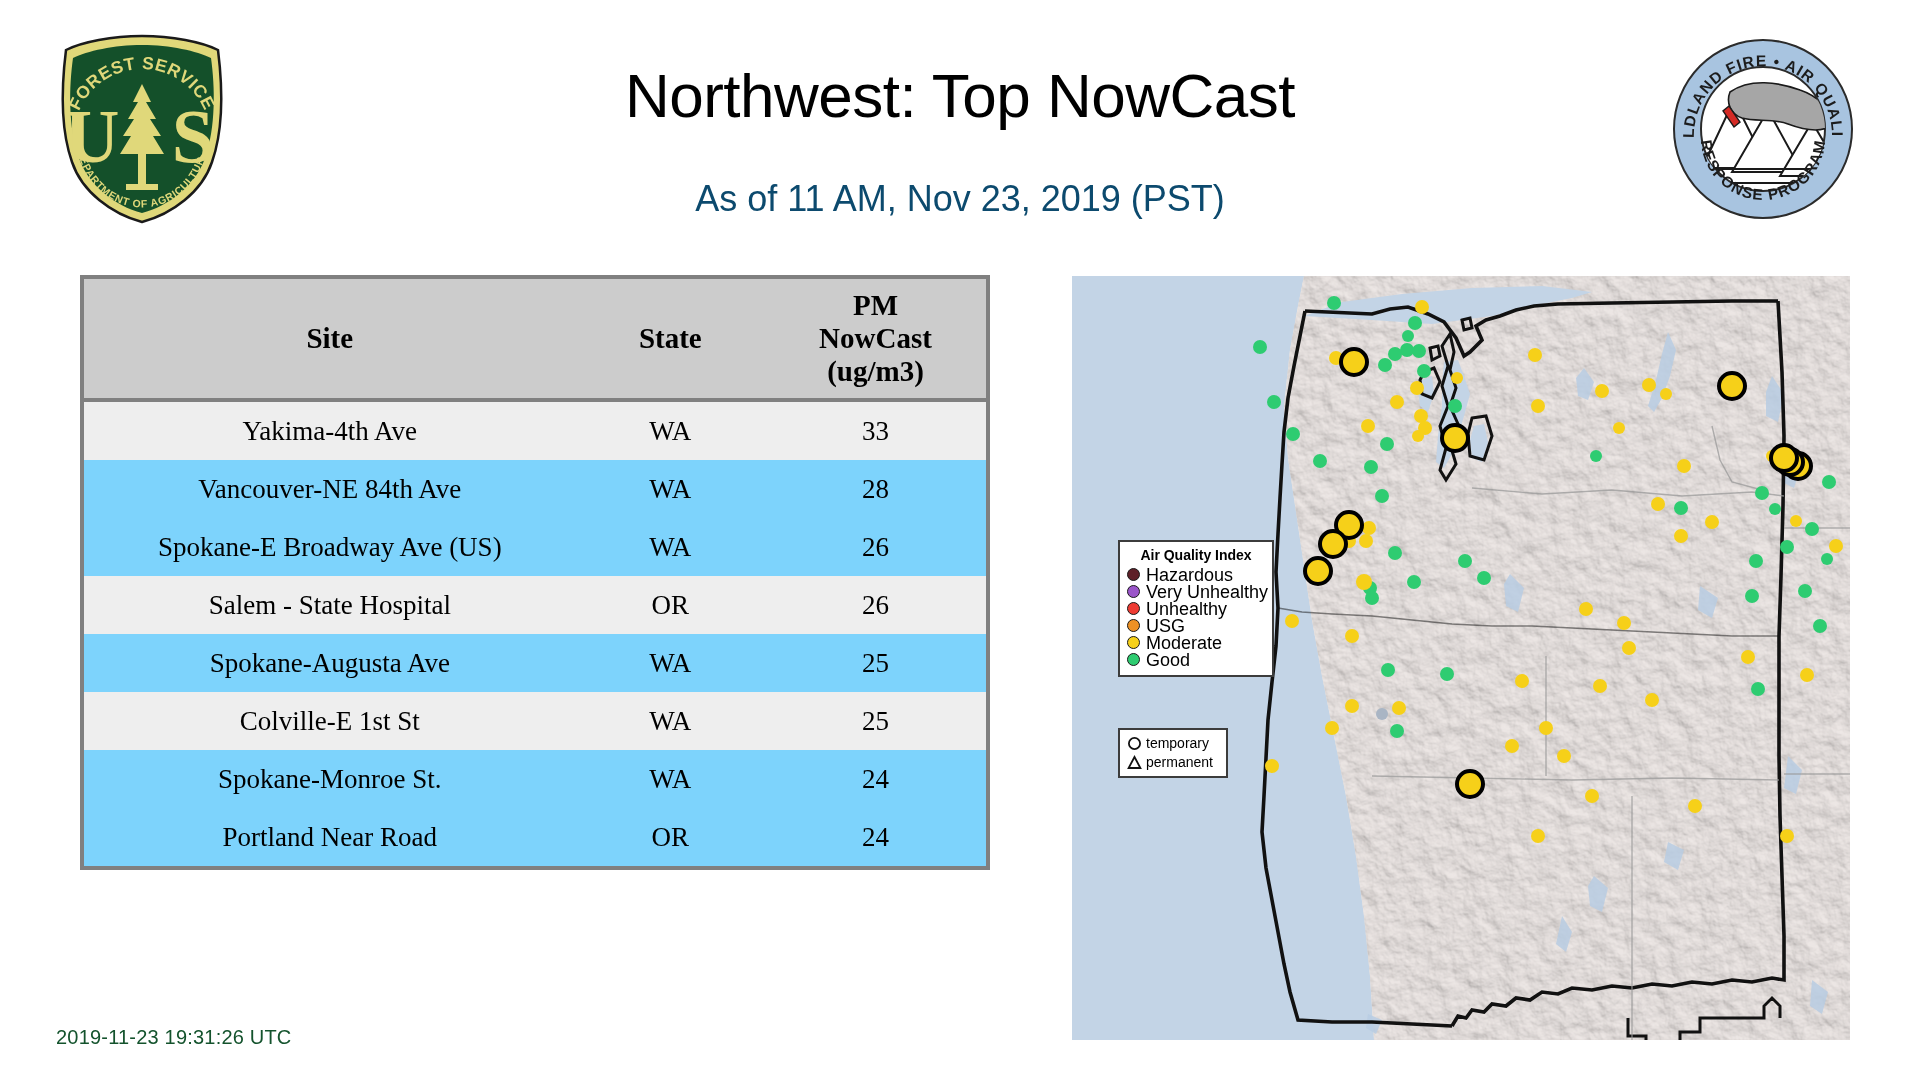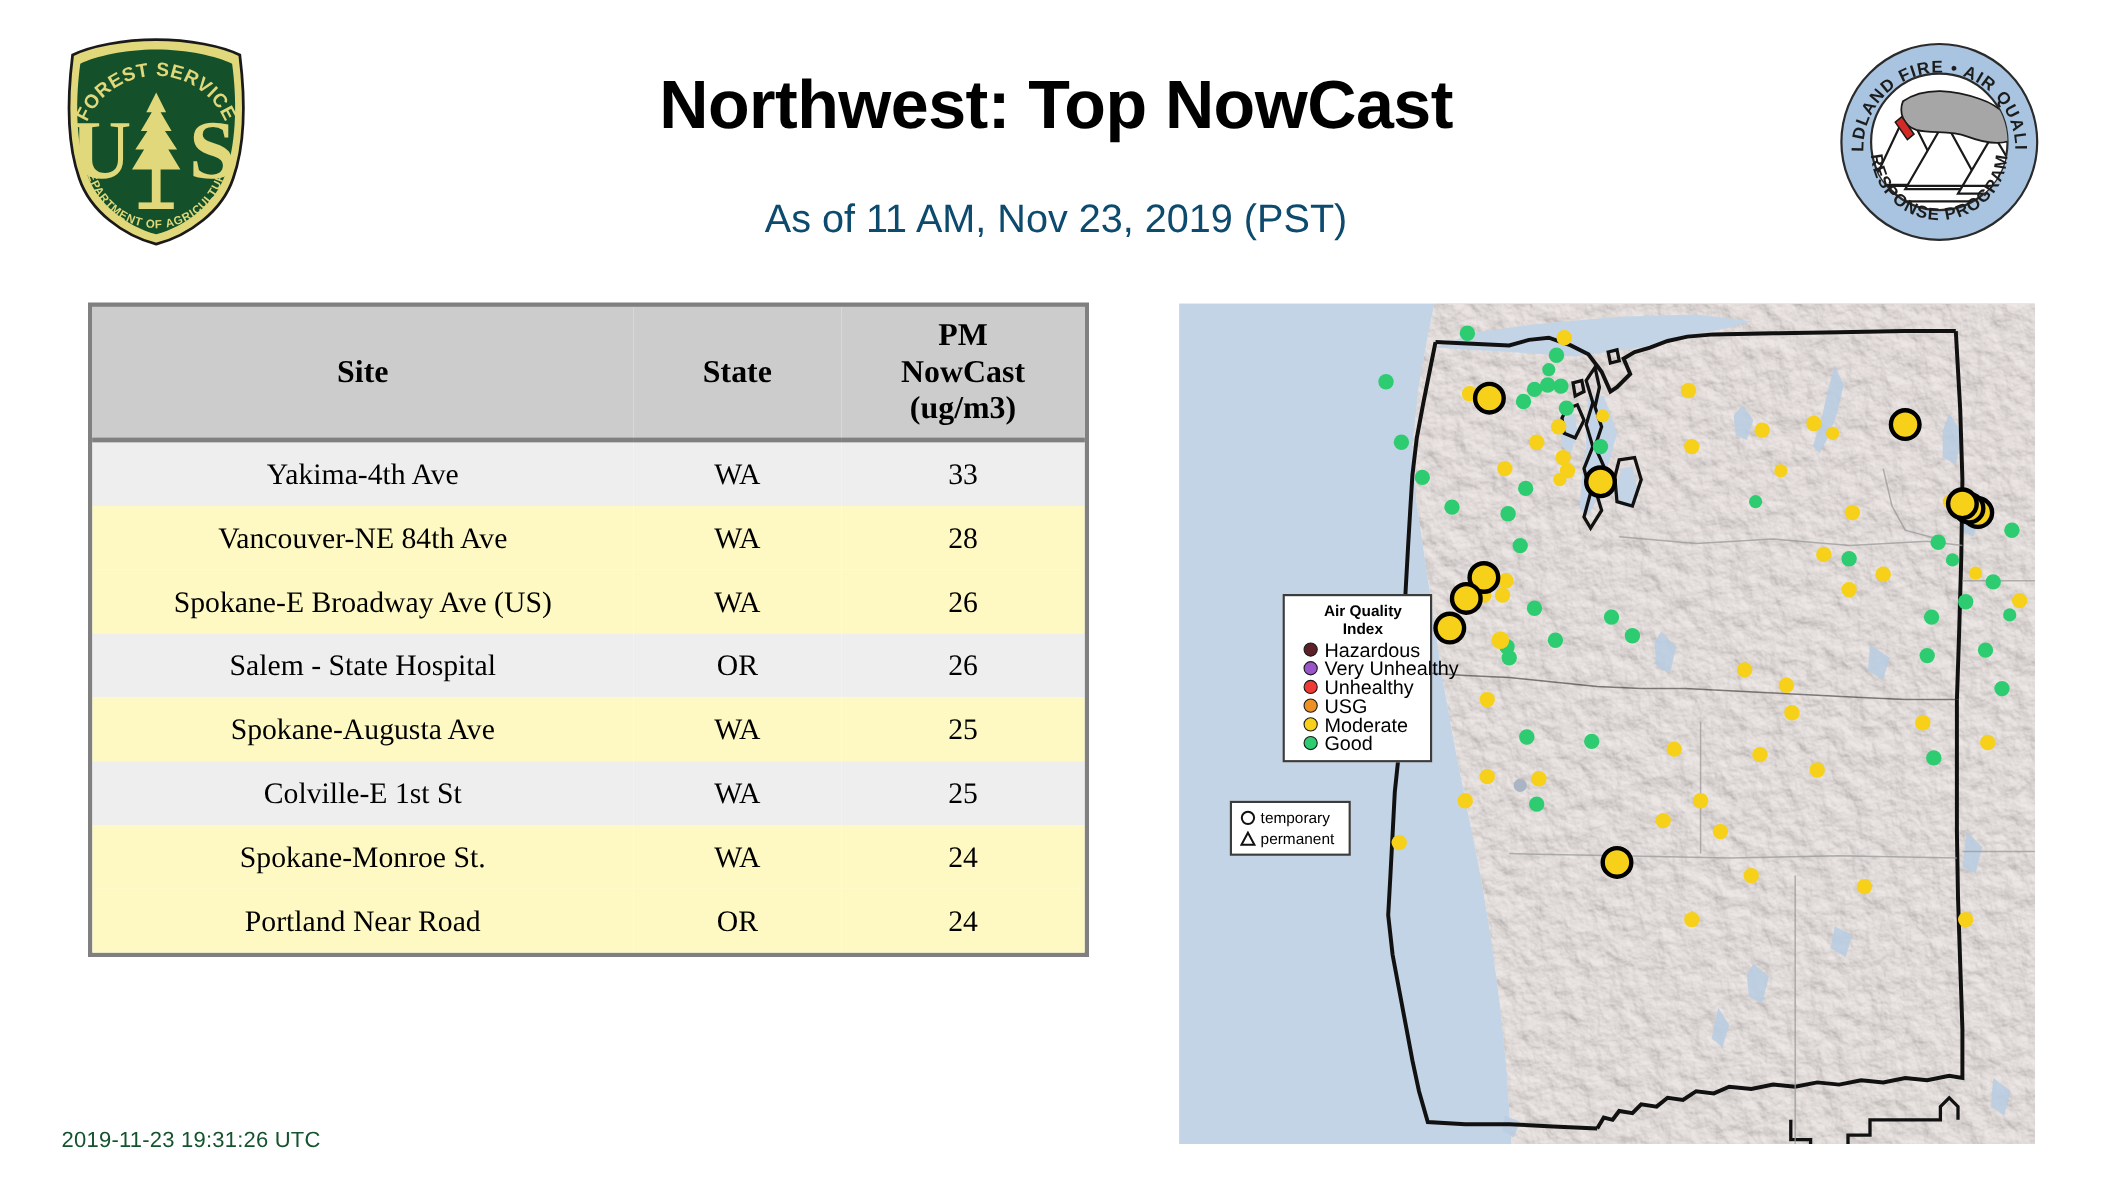--- a/index.html
+++ b/index.html
@@ -9,21 +9,21 @@
     overflow:hidden;position:relative;
   }
 
   
   #usfs-logo{position:absolute;left:52px;top:32px;width:180px;height:192px;}
   #wfaqrp-logo{position:absolute;left:1672px;top:38px;width:182px;height:182px;}
 
   
   #page-title{
     position:absolute;left:0;top:60px;width:1920px;text-align:center;
-    font-size:62px;font-weight:700;color:#000;letter-spacing:-0.5px;
+    font-size:62px;font-weight:400;color:#000;letter-spacing:-0.5px;
     font-family:"Liberation Sans", sans-serif;
   }
   #page-subtitle{
     position:absolute;left:0;top:178px;width:1920px;text-align:center;
     font-size:36px;font-weight:400;color:#0c4a6e;
     font-family:"Liberation Sans", sans-serif;
   }
 
   
   #data-table-wrap{
@@ -39,40 +39,40 @@
     background:#cccccc;color:#000;font-weight:bold;font-size:29px;
     text-align:center;vertical-align:middle;padding:0;height:119px;
     border-bottom:4px solid #808080;line-height:1.14;
   }
   table.aq-table thead th .hdr-lines{display:block;}
   table.aq-table tbody td{
     font-size:27px;text-align:center;height:58px;padding:0;color:#000;
     border:0;
   }
   table.aq-table tbody tr.odd td{background:#eeeeee;}
-  table.aq-table tbody tr.even td{background:#fef9c3;}
+  table.aq-table tbody tr.even td{background:#7dd3fc;}
 
   
   #footer-timestamp{
     position:absolute;left:56px;top:1026px;font-size:20px;color:#14532d;
     font-family:"Liberation Sans", sans-serif;letter-spacing:0.2px;
   }
 
   
   #map-panel{
     position:absolute;left:1072px;top:276px;width:778px;height:764px;
     overflow:hidden;background:#c3d4e6;
   }
   #map-svg{position:absolute;left:0;top:0;width:778px;height:764px;display:block;}
 
   .legend-box{
     position:absolute;background:#ffffff;border:2px solid #3c3c3c;
     font-family:"Liberation Sans", sans-serif;color:#000;box-sizing:border-box;
   }
-  #aqi-legend{left:46px;top:264px;width:136px;padding:5px 7px 7px 17px;margin-left:48px;}
+  #aqi-legend{left:46px;top:264px;width:156px;padding:5px 7px 7px 7px;}
   #aqi-legend .legend-title{font-size:14px;font-weight:bold;text-align:center;
     margin-bottom:3px;}
   #aqi-legend .legend-row{display:flex;align-items:center;height:17px;}
   #aqi-legend .swatch{
     width:13px;height:13px;border-radius:50%;border:1.4px solid #1a1a1a;
     margin-right:6px;flex:none;box-sizing:border-box;
   }
   #aqi-legend .legend-label{font-size:18px;line-height:14px;white-space:nowrap;}
 
   #site-type-legend{left:46px;top:452px;width:110px;padding:4px 6px;text-align:right;}

